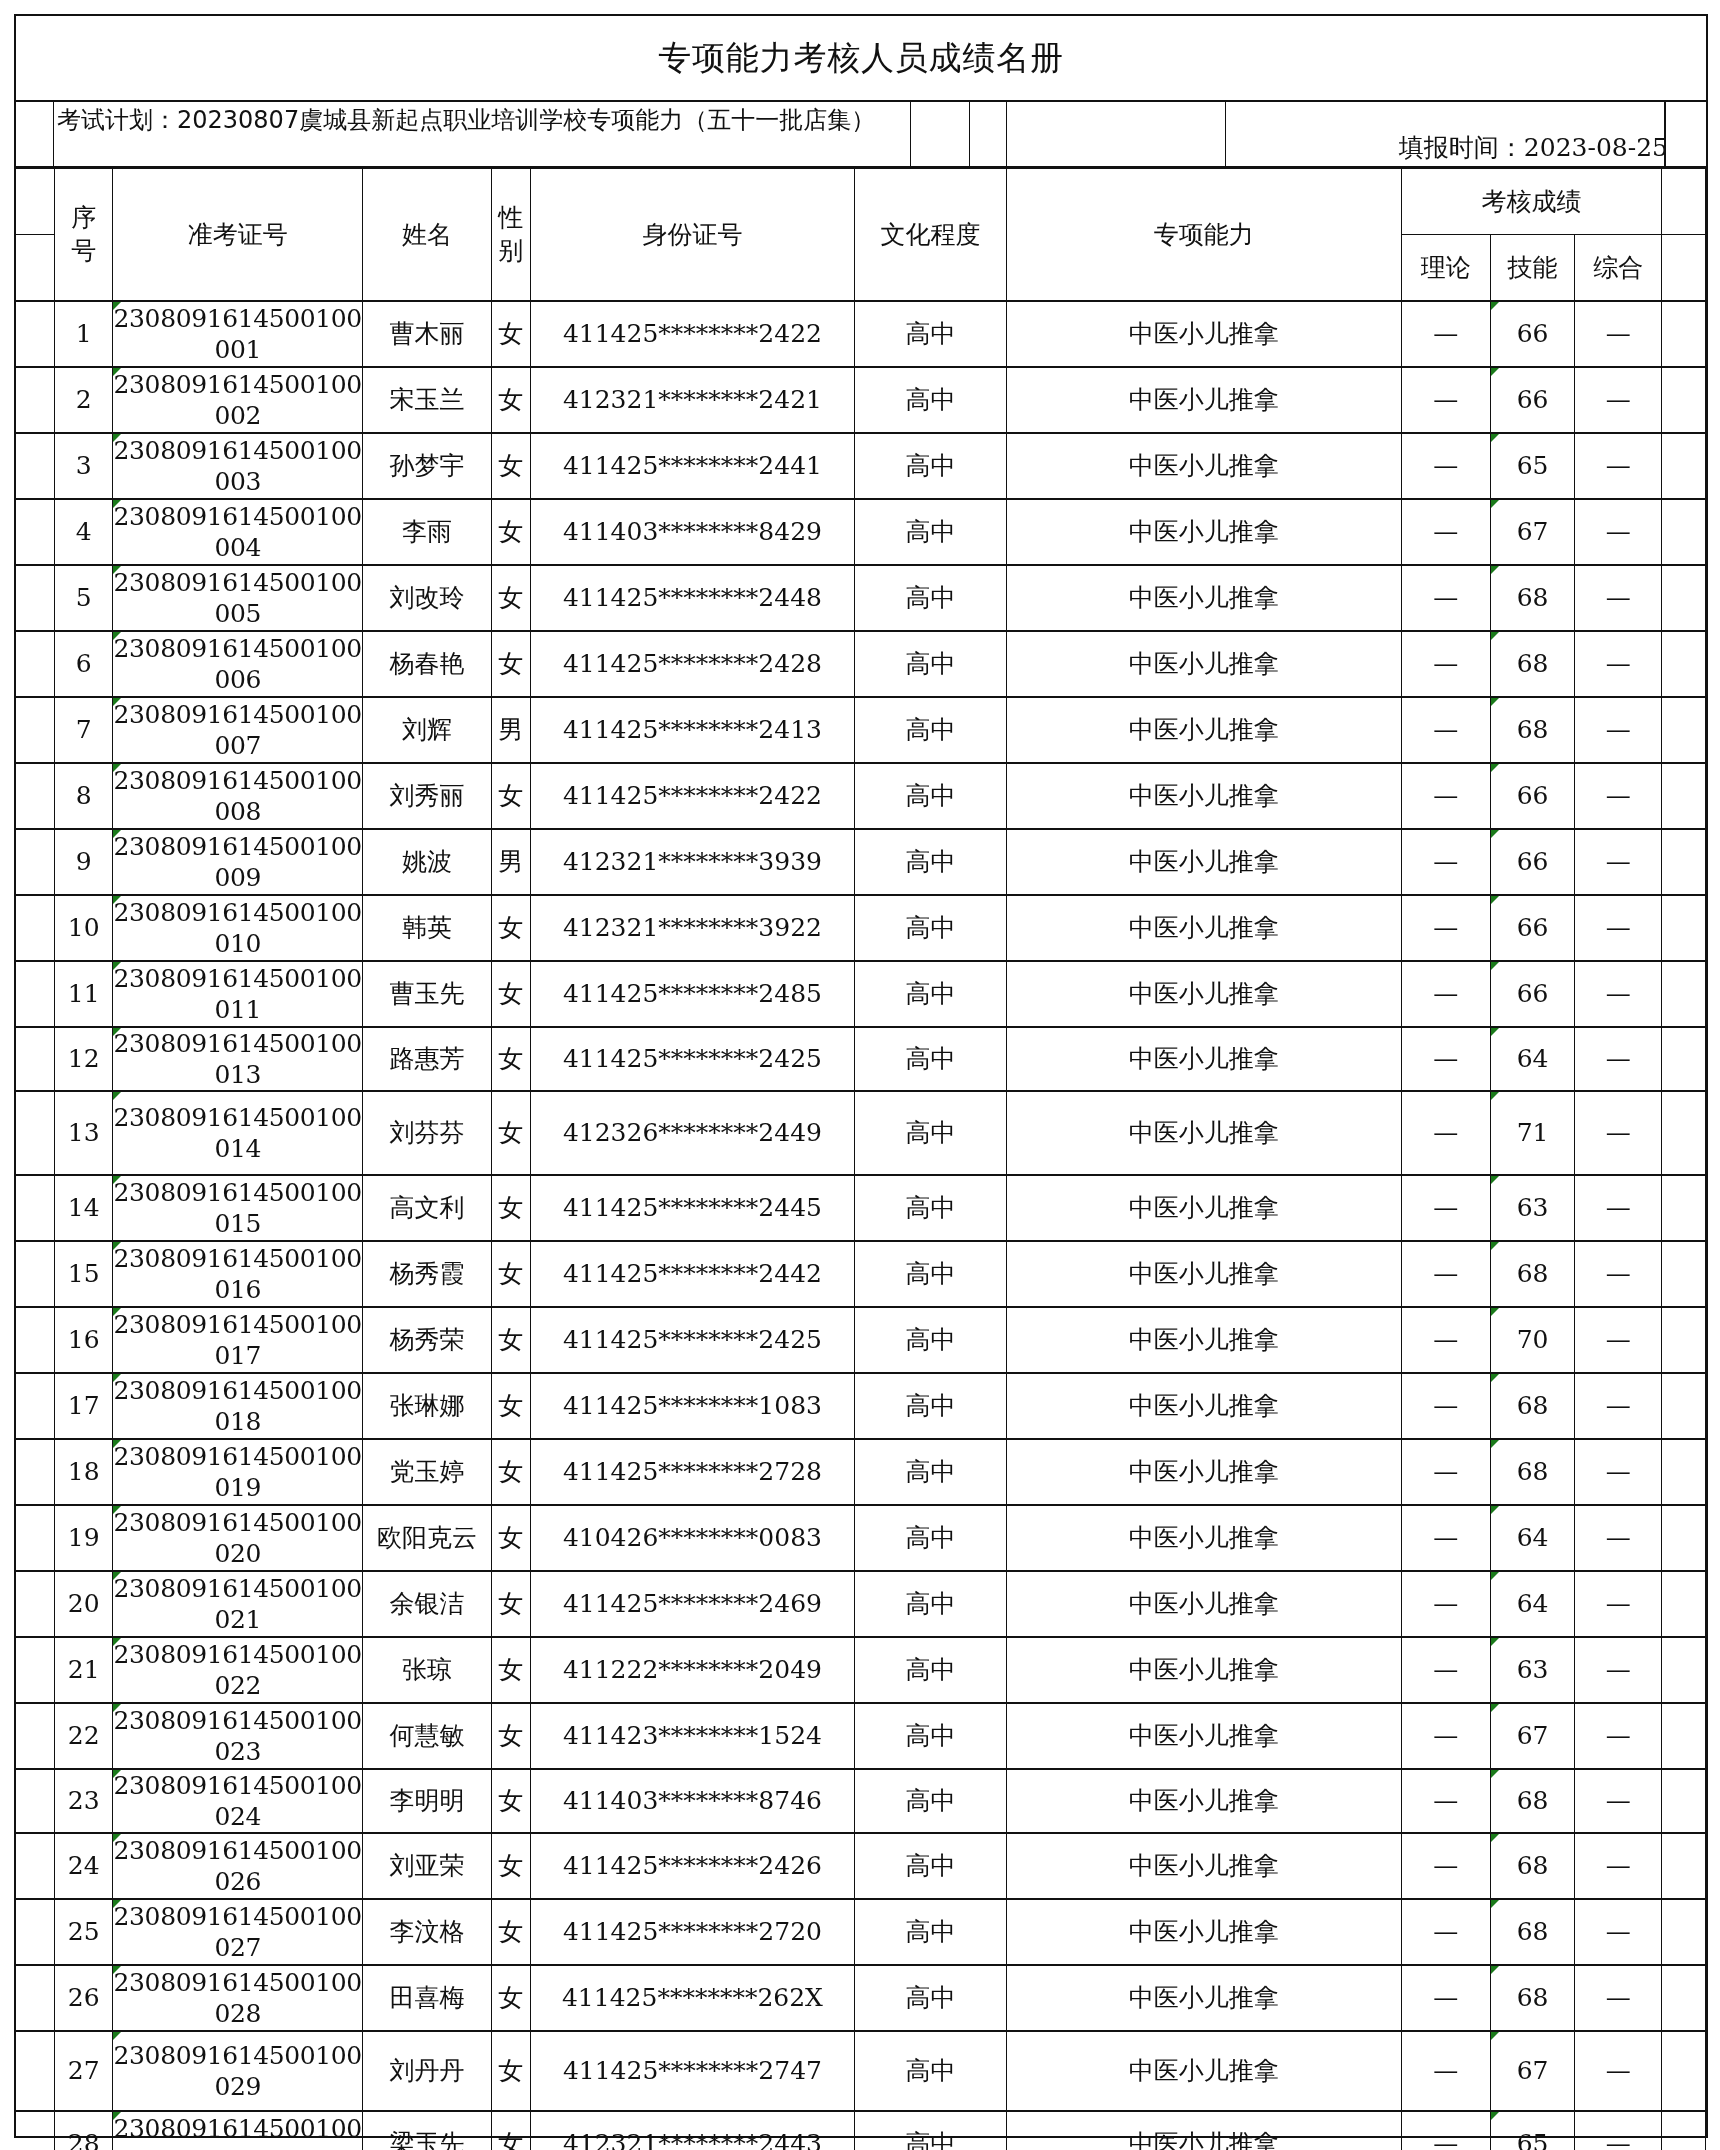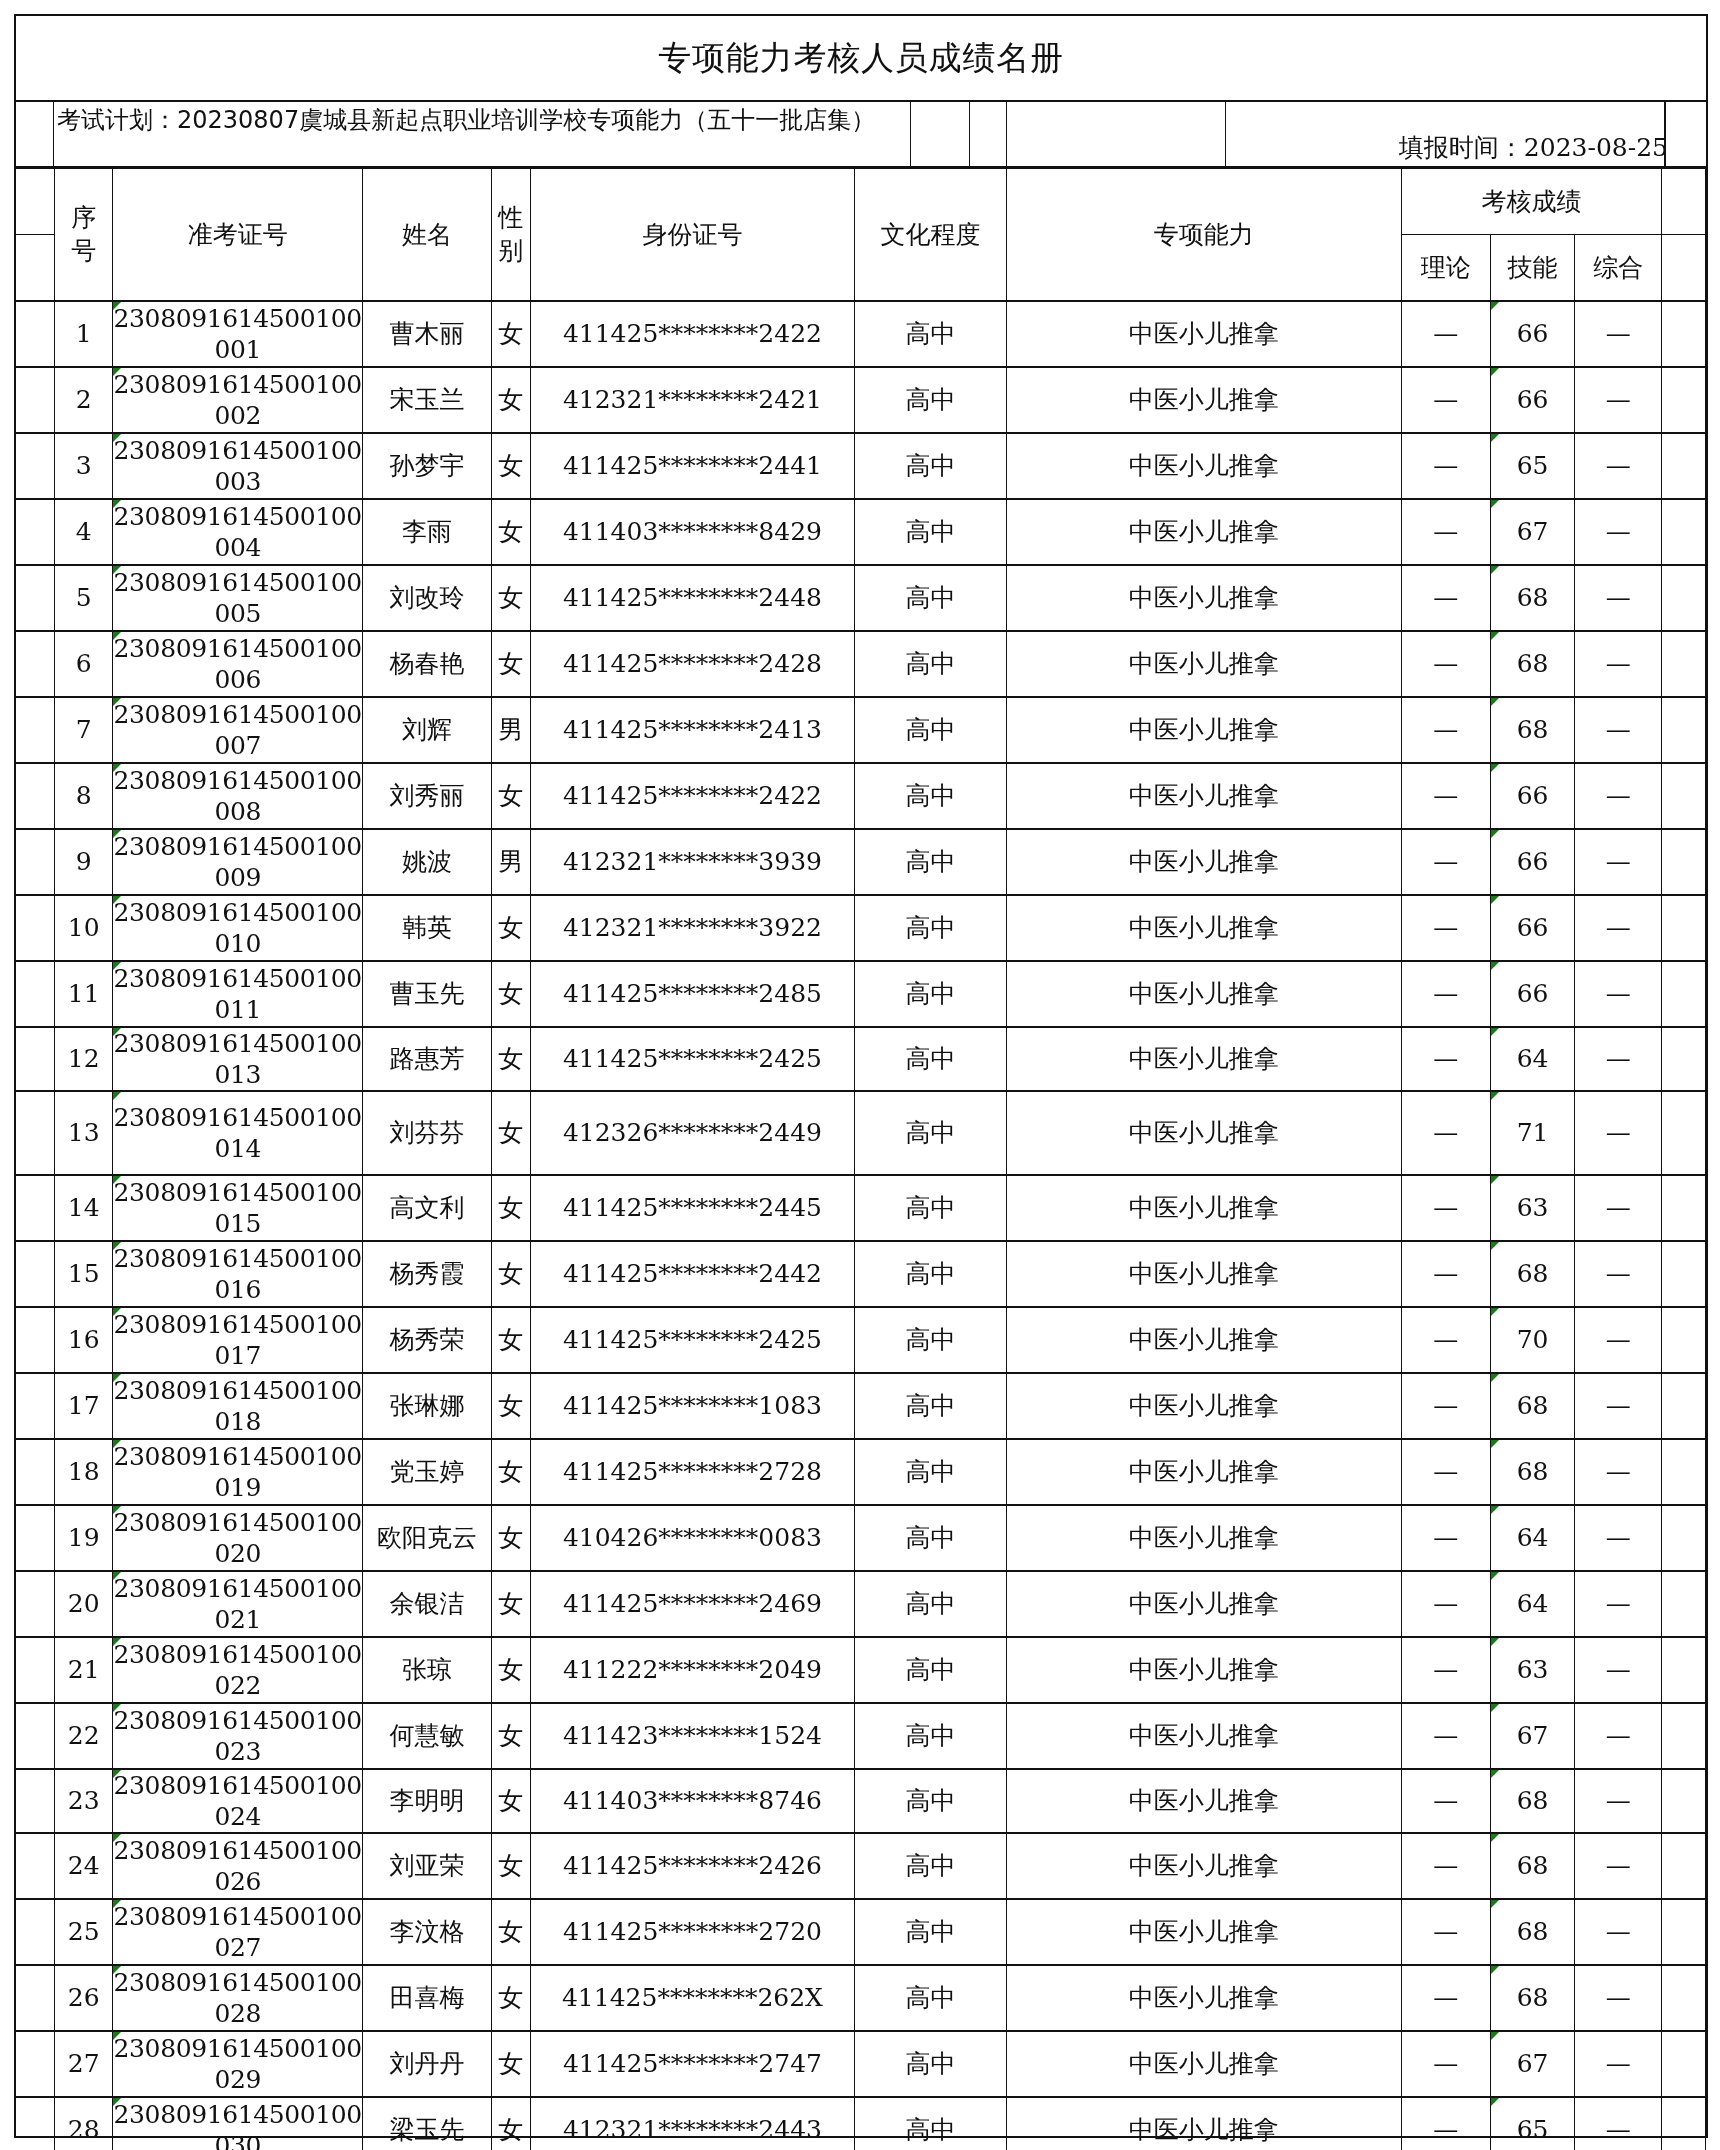--- a/index.html
+++ b/index.html
@@ -449,21 +449,21 @@
           <td class="zh"><span>田喜梅</span></td>
           <td class="zh"><span>女</span></td>
           <td><span>411425********262X</span></td>
           <td class="zh"><span>高中</span></td>
           <td class="zh"><span>中医小儿推拿</span></td>
           <td><span class="dash-text">—</span></td>
           <td class="skill"><span class="tri"></span><span>68</span></td>
           <td><span class="dash-text">—</span></td>
           <td></td>
         </tr>
-        <tr class="data" style="height: 66px;">
+        <tr class="data" style="height: 80px;">
           <td class="left-stub"></td>
           <td><span>27</span></td>
           <td class="exam"><span class="tri"></span><span>2308091614500100029</span></td>
           <td class="zh"><span>刘丹丹</span></td>
           <td class="zh"><span>女</span></td>
           <td><span>411425********2747</span></td>
           <td class="zh"><span>高中</span></td>
           <td class="zh"><span>中医小儿推拿</span></td>
           <td><span class="dash-text">—</span></td>
           <td class="skill"><span class="tri"></span><span>67</span></td>

